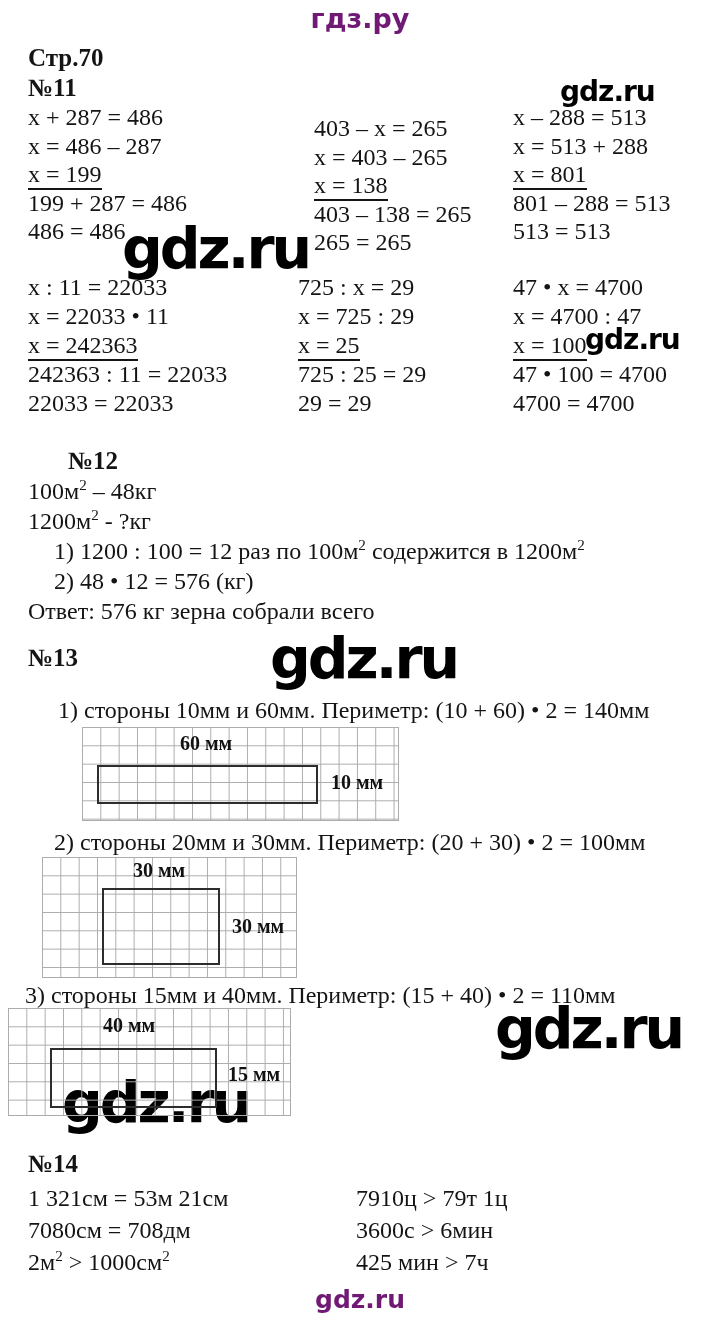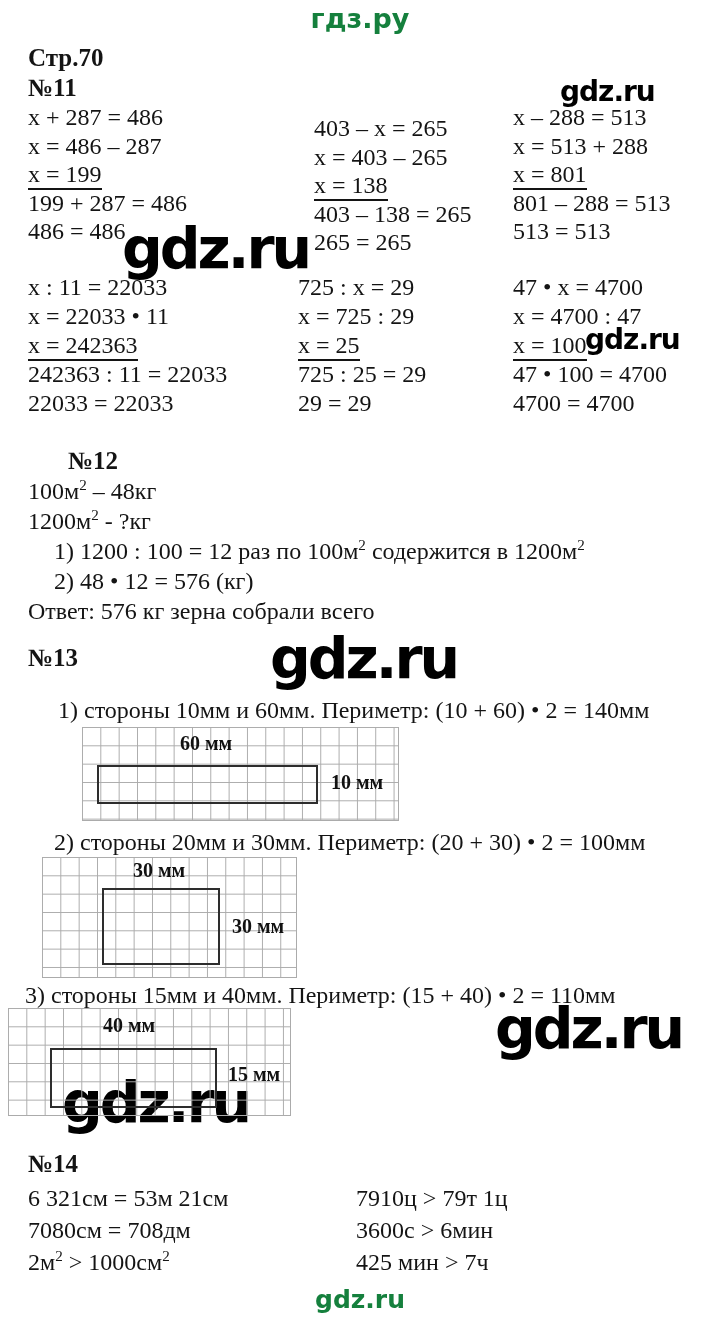--- a/index.html
+++ b/index.html
@@ -2,21 +2,21 @@
 <html><head>
 <meta charset="utf-8">
 <style>
   html,body { margin:0; padding:0; background:#ffffff; }
   .sheet {
     position:relative; width:720px; height:1323px; background:#fff;
     font-family:"Liberation Serif", serif; color:#141414; overflow:hidden;
   }
   .brand {
     position:absolute; left:0; right:0; text-align:center;
-    font-family:"DejaVu Sans", sans-serif; font-weight:bold; color:#15803d; white-space:nowrap;
+    font-family:"DejaVu Sans", sans-serif; font-weight:bold; color:#701a75; white-space:nowrap;
   }
   .brand.hdr { top:3px;  font-size:27px; }
   .brand.ftr { top:1285px; font-size:25px; }
   .wm {
     position:absolute; font-family:"DejaVu Sans", sans-serif; font-weight:bold;
     color:#000; white-space:nowrap; line-height:1;
   }
   .wm.big   { font-size:57px; letter-spacing:-3px; }
   .wm.small { font-size:28px; letter-spacing:-1px; }
   .btitle { position:absolute; font-weight:bold; font-size:25px; white-space:nowrap; }
@@ -130,21 +130,21 @@
 
   <div class="textline" style="left:25px; top:982px;">3) стороны 15мм и 40мм. Периметр: (15 + 40) • 2 = 110мм</div>
   <div class="grid-paper" style="left:8px; top:1008px; width:282px; height:107px;">
     <div class="rect" style="left:42px; top:40px; width:167px; height:60px;"></div>
     <div class="dim" style="left:95px;  top:6px;">40 мм</div>
     <div class="dim" style="left:220px; top:55px;">15 мм</div>
   </div>
 
   <div class="btitle" style="left:28px; top:1150px;">№14</div>
   <div class="p14col" style="left:28px; top:1182px;">
-    <div>6 321см = 53м 21см</div>
+    <div>1 321см = 53м 21см</div>
     <div>7080см = 708дм</div>
     <div>2м<sup>2</sup> &gt; 1000см<sup>2</sup></div>
   </div>
   <div class="p14col" style="left:356px; top:1182px;">
     <div>7910ц &gt; 79т 1ц</div>
     <div>3600с &gt; 6мин</div>
     <div>425 мин &gt; 7ч</div>
   </div>
 
 </div>

